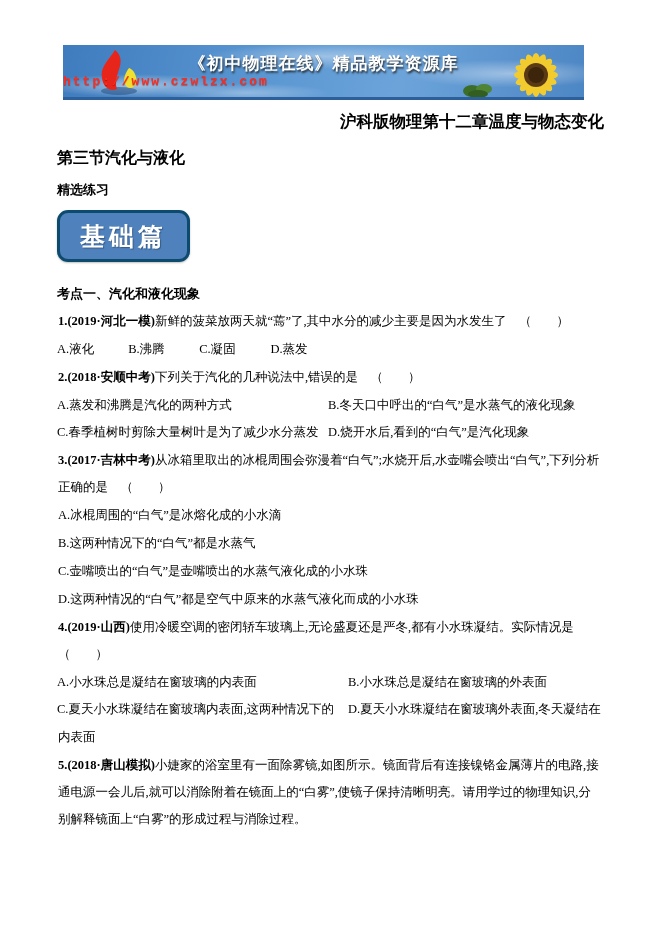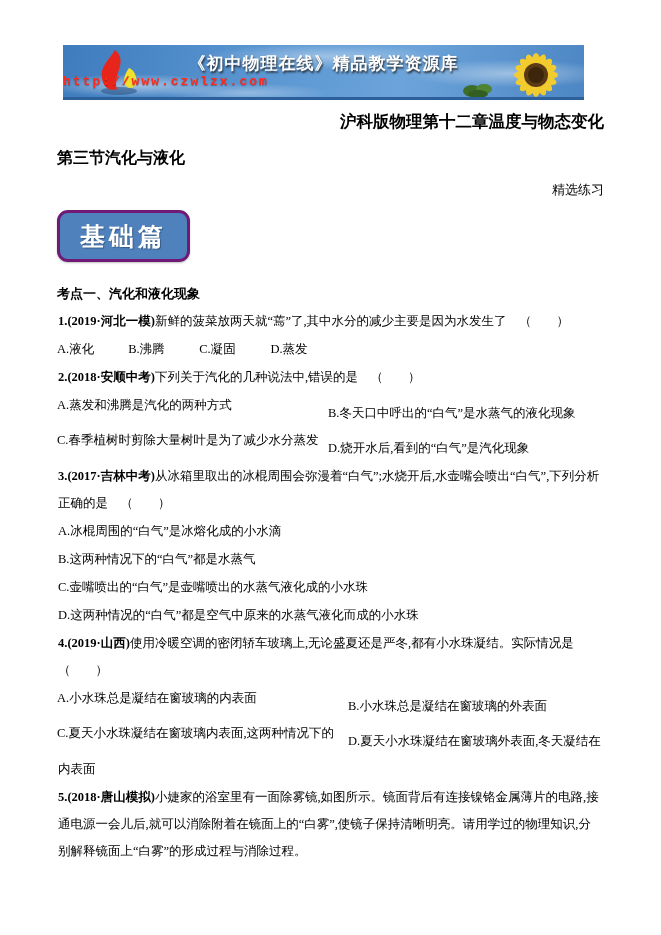--- a/index.html
+++ b/index.html
@@ -35,46 +35,46 @@
     font-family:"Liberation Mono","DejaVu Sans Mono",monospace;
     text-shadow:0 1px 1px rgba(60,0,0,.35);
   }
   .banner-logo { position:absolute; left:30px; top:3px; width:58px; height:48px; }
   .banner-flower { position:absolute; right:16px; top:4px; width:64px; height:48px; }
   .banner-leaves { position:absolute; right:86px; top:32px; width:36px; height:20px; }
 
   
   .title-main   { margin:12px 0 0; text-align:right; font-size:16.5px; font-weight:bold; line-height:20px; }
   .title-section{ margin:16px 0 0; text-align:left; font-size:16px;   font-weight:bold; line-height:20px; }
-  .title-sub    { margin:14px 0 0; text-align:right; font-size:13px;   font-weight:normal; line-height:16px; }
+  .title-sub    { margin:14px 0 0; text-align:left; font-size:13px;   font-weight:bold; line-height:16px; }
 
   
   .badge {
     margin-top:12px; width:127px; height:46px;
-    background:#4f81bd; border:3px solid #701a75; border-radius:11px;
+    background:#4f81bd; border:3px solid #0c4a6e; border-radius:11px;
     display:flex; align-items:center; justify-content:center;
     box-shadow:0 1px 2px rgba(0,0,0,.25);
   }
   .badge span {
     color:#ffffff; font-size:25px; font-weight:bold; letter-spacing:4px;
     font-family:"Liberation Serif",serif;
     text-shadow:1px 1px 1px rgba(0,0,0,.3);
   }
 
   
   .topic { margin-top:18px; font-size:13px; font-weight:bold; line-height:27px; }
   p.q, p.optline, p.wrapline { margin:1px; font-size:12.5px; line-height:27px; }
   p.q b { font-weight:bold; }
   .opt-row4 { margin:0; font-size:12.5px; line-height:27px; }
   .opt-row4 span { display:inline-block; width:68px; }
   .opt-row4 span:last-child { width:auto; }
   .cols { display:flex; margin:0; font-size:12.5px; line-height:27px; }
   .cols .left  { flex:0 0 271px; }
   .cols.q4 .left { flex:0 0 291px; }
-  .cols .right { flex:1;margin-top:8px; }
+  .cols .right { flex:1; }
 </style>
 </head>
 <body>
 
 <div class="page">
 
   <div class="banner">
     <div class="banner-logo">
       <svg viewBox="0 0 58 48" width="58" height="48">
         <ellipse cx="26" cy="43" rx="18" ry="4" fill="#274f80" opacity="0.55"></ellipse>

